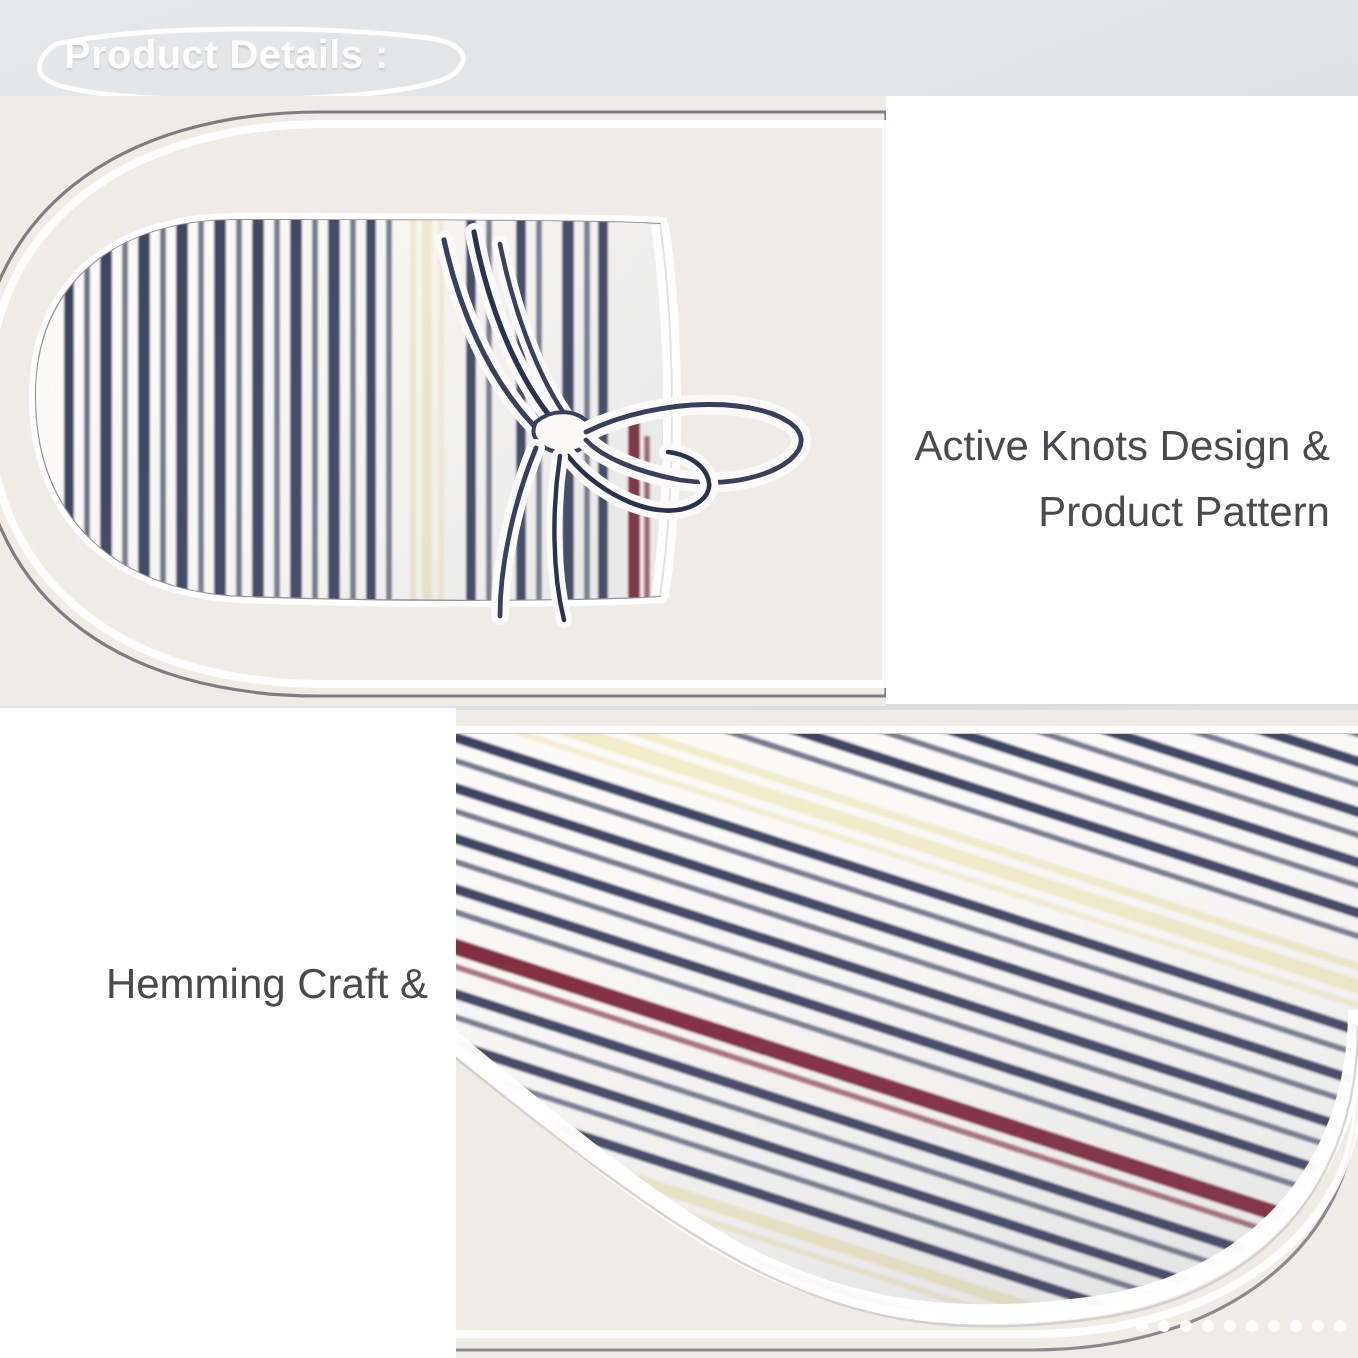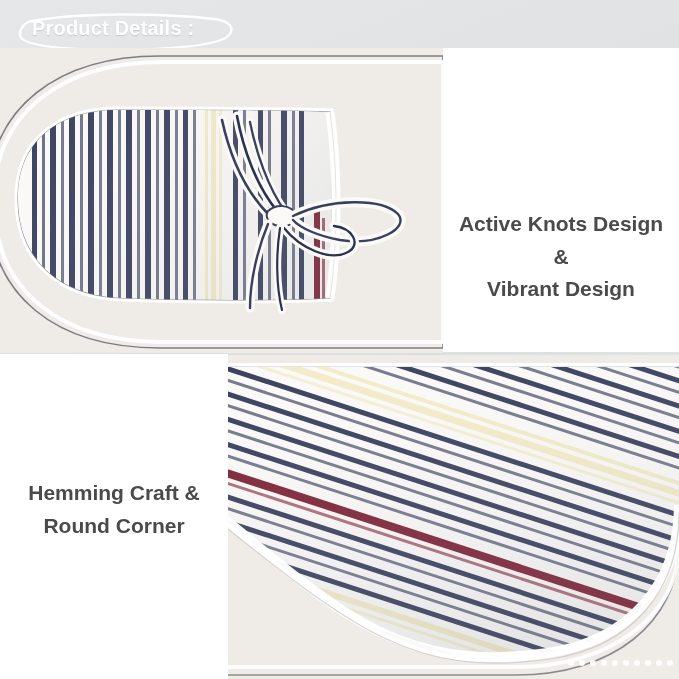--- a/index.html
+++ b/index.html
@@ -49,22 +49,22 @@
     background:#ffffff;
   }
   
   .card-photo-bot{
     left:228px;top:355px;width:451px;height:324px;
     background:#efece8;
   }
 
   .caption{
     position:absolute;left:0;width:100%;
-    text-align:center;
-    font-size:21px;font-weight:bold;line-height:1.55;
+    text-align:right;
+    font-size:21px;font-weight:normal;line-height:1.55;
     color:#4a4a4c;
     padding:0 14px;box-sizing:border-box;
   }
   .cap-top{top:160px;}
   .cap-bot{top:123px;}
 
   
   .dots{
     position:absolute;left:568px;top:660px;
     display:flex;gap:5px;align-items:center;
@@ -188,28 +188,27 @@
         <path d="M268 176 C258 200 250 232 250 260" stroke="#39405e" stroke-width="2.4"></path>
         <path d="M280 180 C276 206 276 238 282 262" stroke="#fbfaf8" stroke-width="8"></path>
         <path d="M280 180 C276 206 276 238 282 262" stroke="#2b3250" stroke-width="2.2"></path>
       </g>
     </svg>
   </div>
 
   <div class="card card-cap-top">
     <div class="caption cap-top">
       <span>Active Knots Design &amp;</span><br>
-      <span>Vibrant Design</span>
+      <span>Product Pattern</span>
     </div>
   </div>
 
   <div class="card card-cap-bot">
     <div class="caption cap-bot">
       <span>Hemming Craft &amp;</span><br>
-      <span>Round Corner</span>
     </div>
   </div>
 
   <div class="card card-photo-bot">
     <svg width="451" height="324" viewBox="0 0 451 324">
       <defs>
         <clipPath id="clipPad2">
           <path d="M-20 12 L451 12 L451 150 C451 230 400 286 320 298
                    C250 308 200 300 150 276 C100 252 40 200 -20 150 Z"></path>
         </clipPath>

